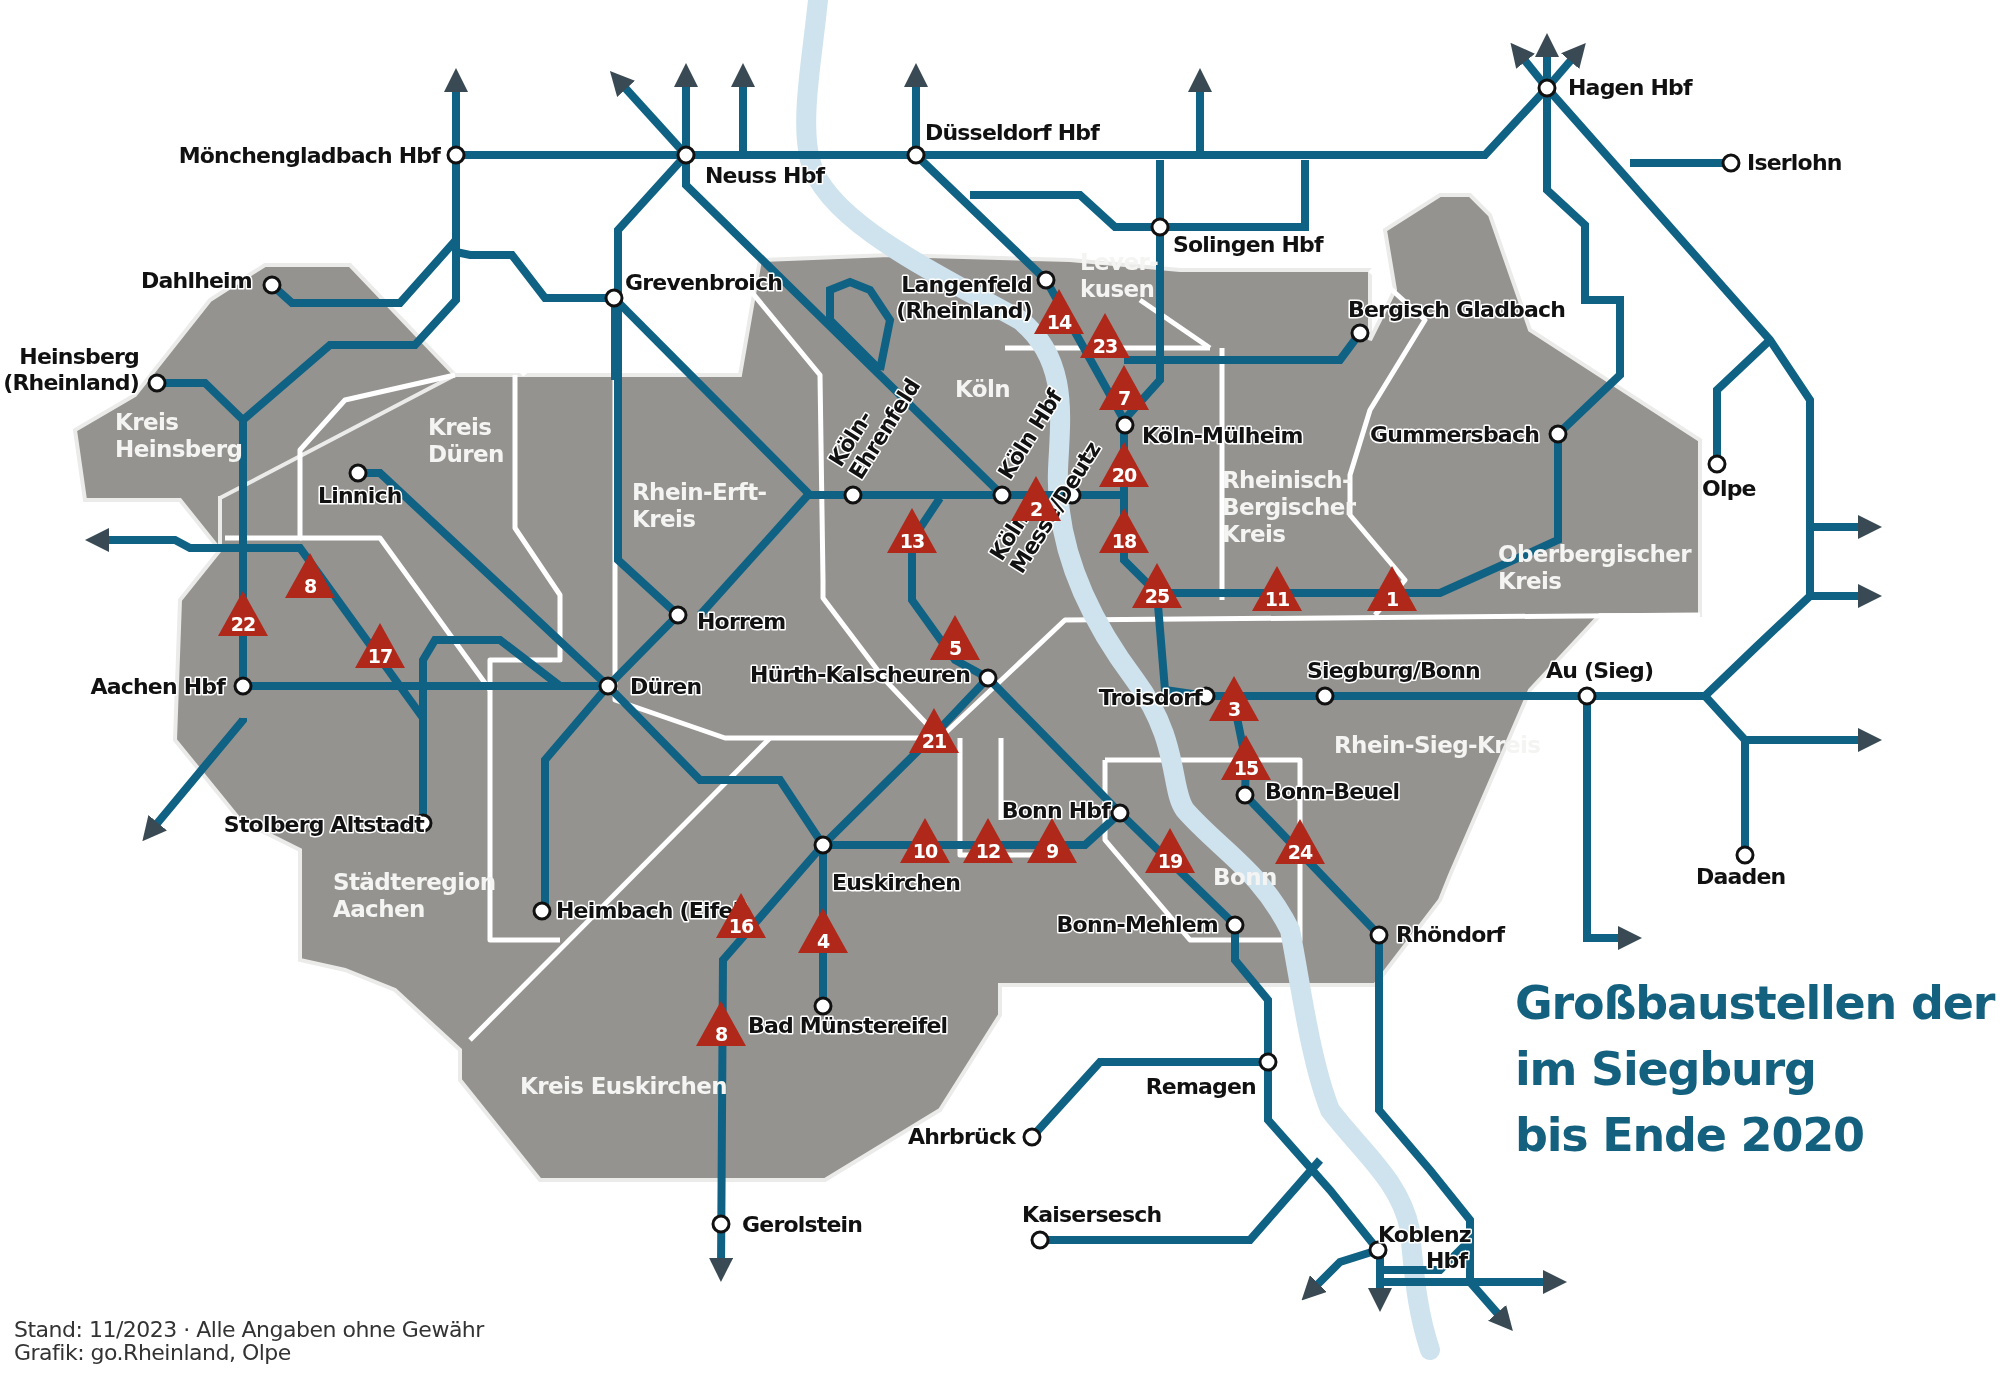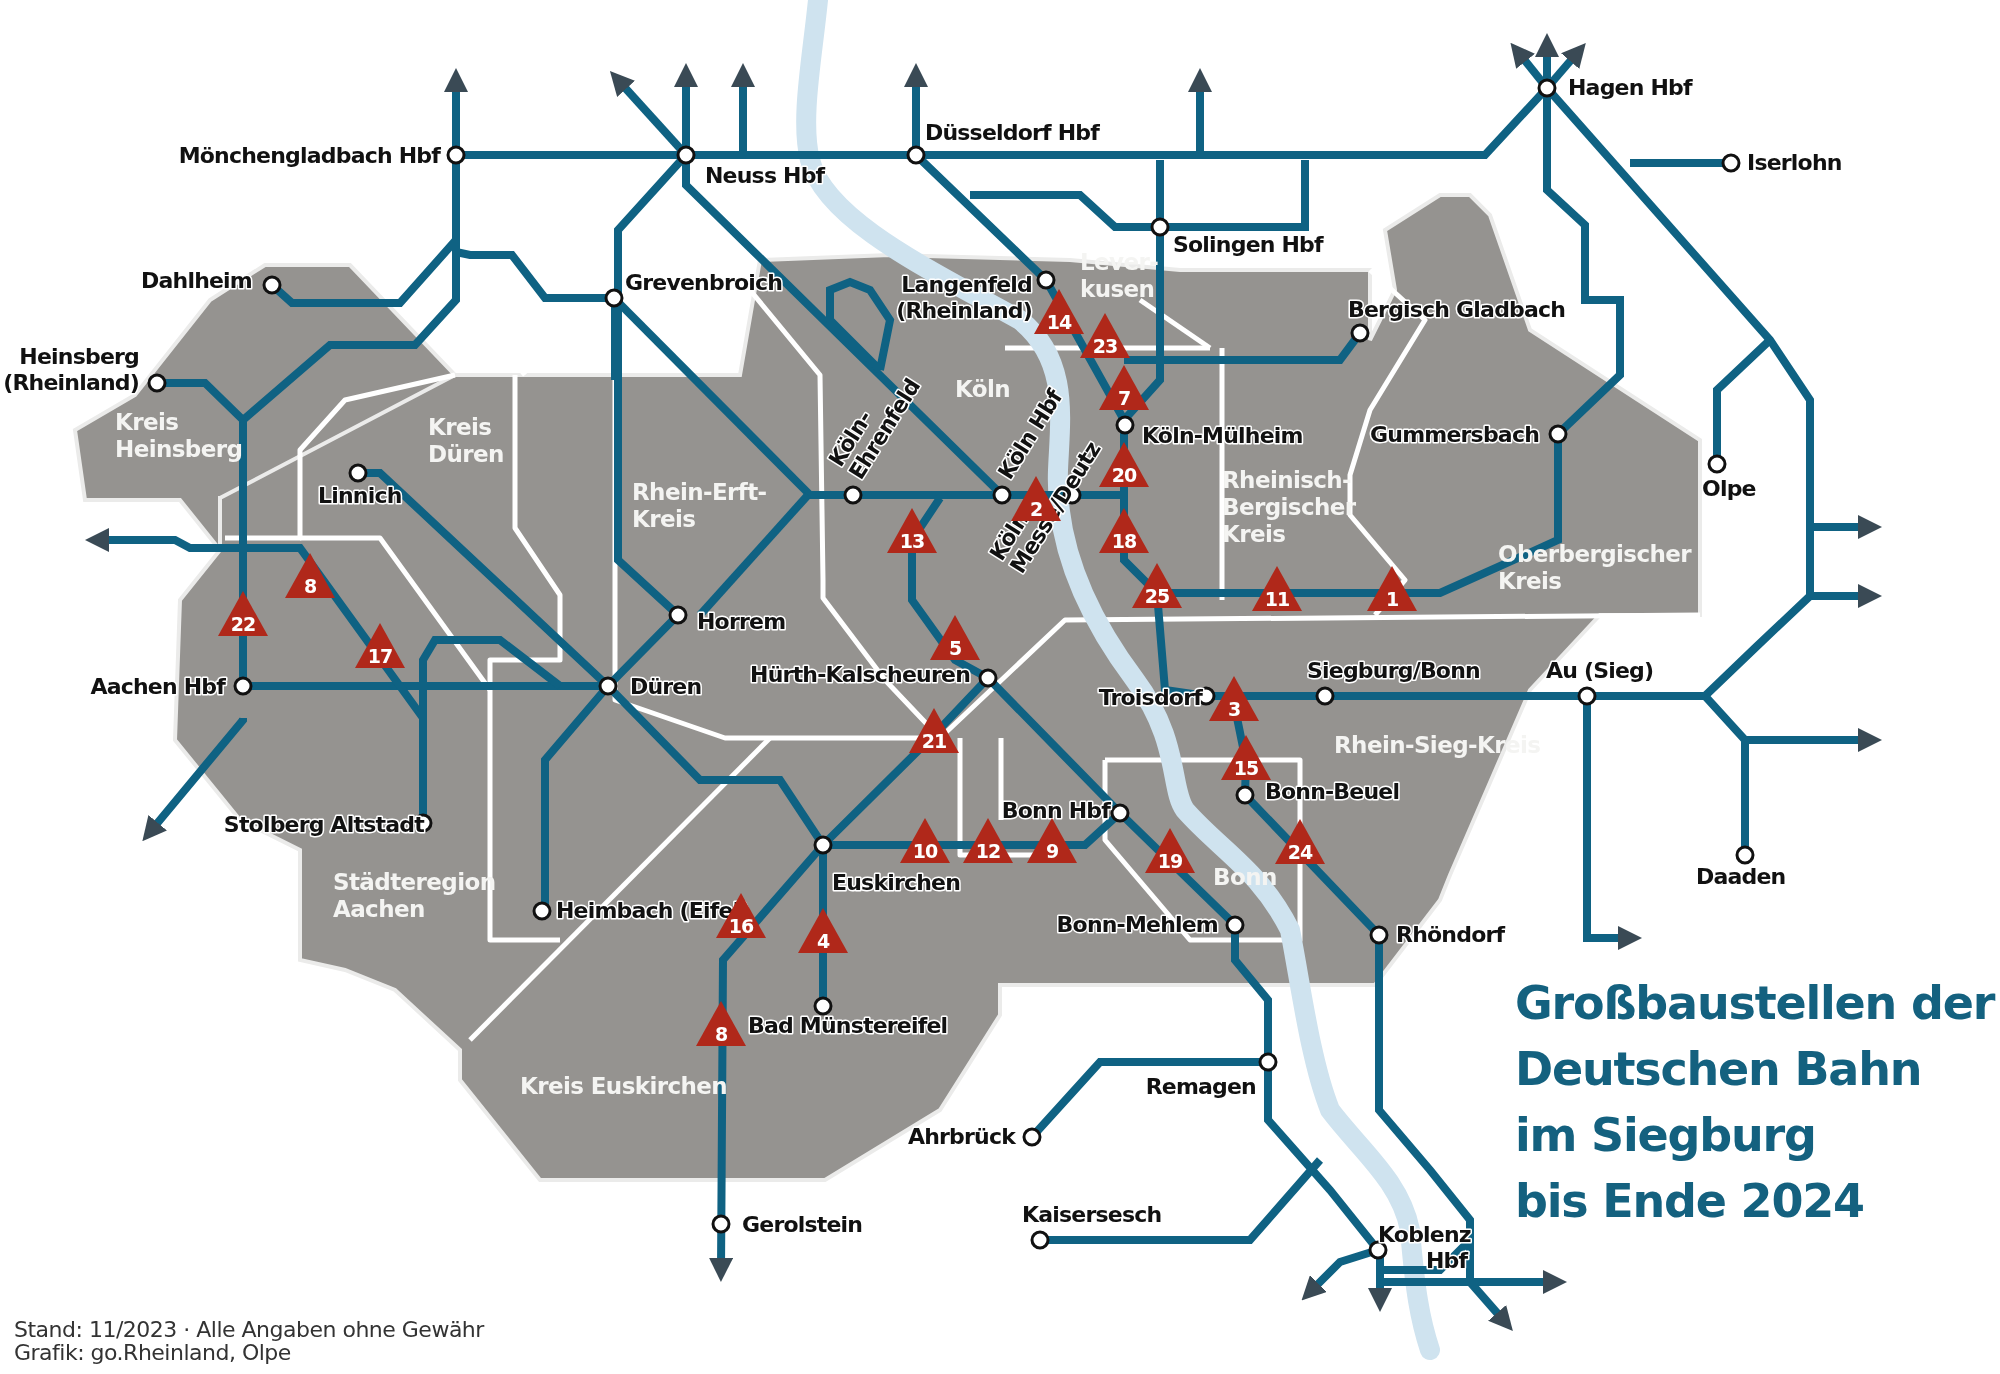--- a/index.html
+++ b/index.html
@@ -378,21 +378,20 @@
       </g>
       <g>
         <polygon points="1157,563 1132,608 1182,608" fill="#b0281a"></polygon>
         <text class="site-num" x="1157" y="603">25</text>
       </g>
     </g>
 </svg>
 
 <div id="title">
   <div>Großbaustellen der</div>
-  <div>Deutschen Bahn</div>
   <div>im Siegburg</div>
-  <div>bis Ende 2024</div>
+  <div>bis Ende 2020</div>
 </div>
 
 <div id="footer">
   <div>Stand: 11/2023 · Alle Angaben ohne Gewähr</div>
   <div>Grafik: go.Rheinland, Olpe</div>
 </div>
 
 </body></html>

